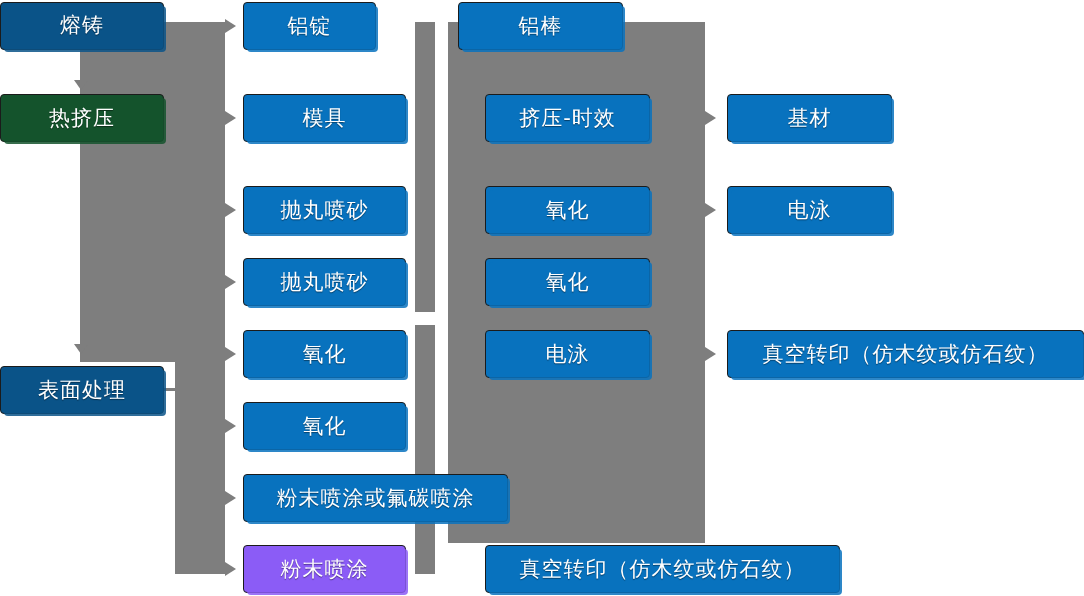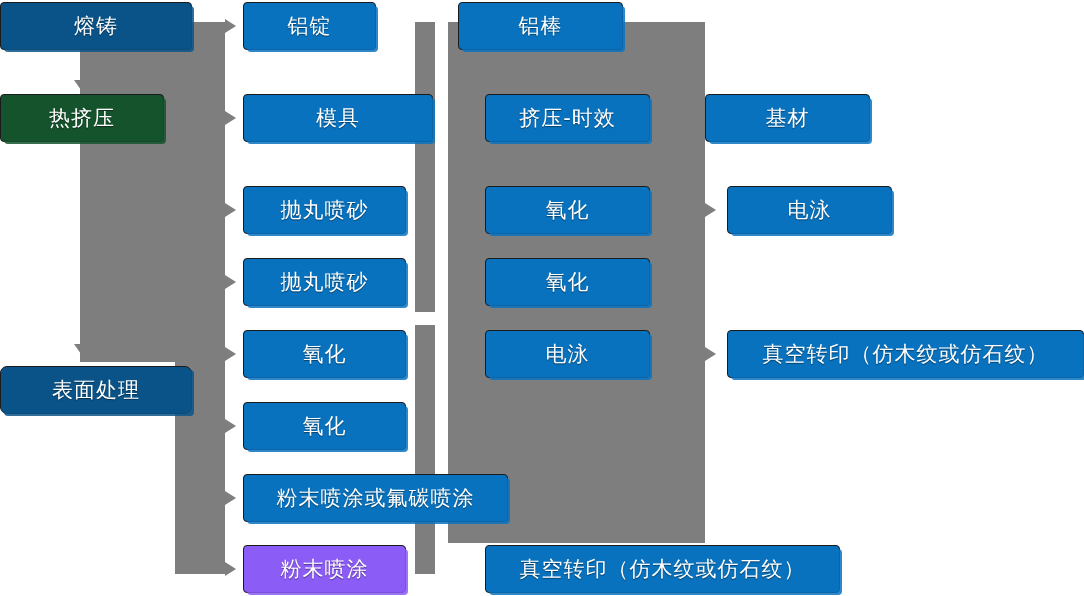--- a/index.html
+++ b/index.html
@@ -106,34 +106,34 @@
       <div class="tick" style="left: 435px; top: 210px; width: 13px;"></div>
       <div class="tick" style="left: 435px; top: 282px; width: 13px;"></div>
       <div class="tick" style="left: 435px; top: 354px; width: 13px;"></div>
       <div class="tick" style="left: 435px; top: 569px; width: 13px;"></div>
       <div class="stub" style="left: 80px; top: 50px; width: 12px; height: 44px;"></div>
       <div class="arrow" style="left: 74px; top: 80px; border-width: 10px 7px 0px; border-left-style: solid; border-left-color: transparent; border-top-style: solid; border-top-color: rgb(126, 126, 126); border-right-style: solid; border-right-color: transparent; border-bottom-style: initial; border-bottom-color: initial;"></div>
       <div class="arrow" style="left: 74px; top: 344px; border-width: 10px 7px 0px; border-left-style: solid; border-left-color: transparent; border-top-style: solid; border-top-color: rgb(126, 126, 126); border-right-style: solid; border-right-color: transparent; border-bottom-style: initial; border-bottom-color: initial;"></div>
       <div class="stub" style="left: 164px; top: 388px; width: 14px; height: 3px;"></div>
     </div>
   <div id="nodes-layer">
-      <div class="box dark" style="left: 0px; top: 2px; width: 192px; height: 48px; background: rgb(10, 83, 136);">熔铸</div>
+      <div class="box dark" style="left: 0px; top: 2px; width: 164px; height: 48px; background: rgb(10, 83, 136); font-family: Liberation Mono, monospace;">熔铸</div>
       <div class="box dark" style="left: 0px; top: 94px; width: 164px; height: 48px; background: #14532d;">热挤压</div>
-      <div class="box dark" style="left: 0px; top: 366px; width: 192px; height: 48px; background: rgb(10, 83, 136); border-radius: 7px;">表面处理</div>
+      <div class="box dark" style="left: 0px; top: 366px; width: 164px; height: 48px; background: rgb(10, 83, 136);">表面处理</div>
       <div class="box light" style="left: 243px; top: 2px; width: 133px; height: 48px; background: rgb(8, 114, 190);">铝锭</div>
-      <div class="box light" style="left: 243px; top: 94px; width: 190px; height: 48px; background: rgb(8, 114, 190); text-align: center;">模具</div>
+      <div class="box light" style="left: 243px; top: 94px; width: 163px; height: 48px; background: rgb(8, 114, 190); text-align: center;">模具</div>
       <div class="box light" style="left: 243px; top: 186px; width: 163px; height: 48px; background: rgb(8, 114, 190);">抛丸喷砂</div>
       <div class="box light" style="left: 243px; top: 258px; width: 163px; height: 48px; background: rgb(8, 114, 190);">抛丸喷砂</div>
       <div class="box light" style="left: 243px; top: 330px; width: 163px; height: 48px; background: rgb(8, 114, 190);">氧化</div>
       <div class="box light" style="left: 243px; top: 402px; width: 163px; height: 48px; background: rgb(8, 114, 190);">氧化</div>
       <div class="box light" style="left: 243px; top: 474px; width: 265px; height: 48px; background: rgb(8, 114, 190);">粉末喷涂或氟碳喷涂</div>
       <div class="box light" style="left: 243px; top: 545px; width: 163px; height: 48px; background: #8b5cf6;">粉末喷涂</div>
       <div class="box light" style="left: 458px; top: 2px; width: 165px; height: 48px; background: rgb(8, 114, 190);">铝棒</div>
       <div class="box light" style="left: 485px; top: 94px; width: 165px; height: 48px; background: rgb(8, 114, 190);">挤压-时效</div>
       <div class="box light" style="left: 485px; top: 186px; width: 165px; height: 48px; background: rgb(8, 114, 190);">氧化</div>
       <div class="box light" style="left: 485px; top: 258px; width: 165px; height: 48px; background: rgb(8, 114, 190);">氧化</div>
       <div class="box light" style="left: 485px; top: 330px; width: 165px; height: 48px; background: rgb(8, 114, 190);">电泳</div>
       <div class="box light" style="left: 485px; top: 545px; width: 355px; height: 48px; background: rgb(8, 114, 190);">真空转印（仿木纹或仿石纹）</div>
-      <div class="box light" style="left: 705px; top: 94px; width: 165px; height: 48px; background: rgb(8, 114, 190);">基材</div>
+      <div class="box light" style="left: 727px; top: 94px; width: 165px; height: 48px; background: rgb(8, 114, 190);">基材</div>
       <div class="box light" style="left: 727px; top: 186px; width: 165px; height: 48px; background: rgb(8, 114, 190);">电泳</div>
       <div class="box light" style="left: 727px; top: 330px; width: 357px; height: 48px; background: rgb(8, 114, 190);">真空转印（仿木纹或仿石纹）</div>
     </div>
 </div>
 
 </body></html>

